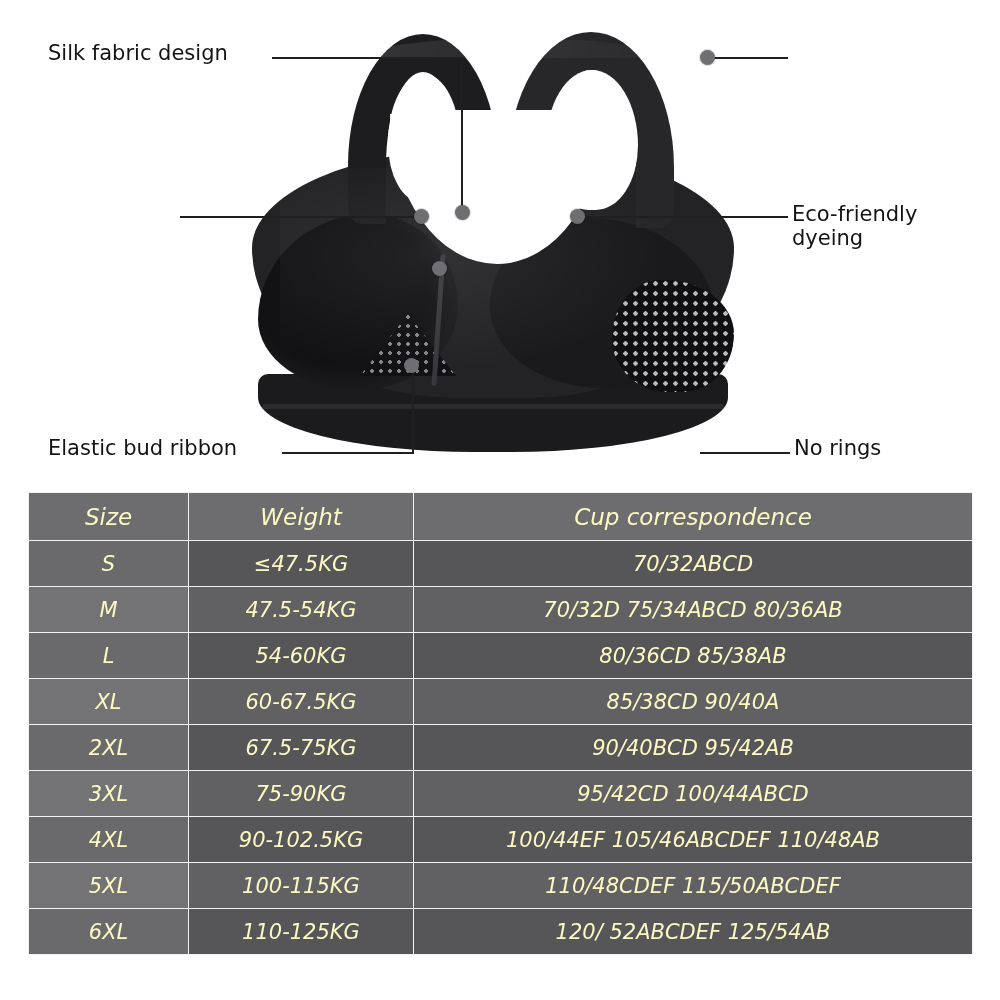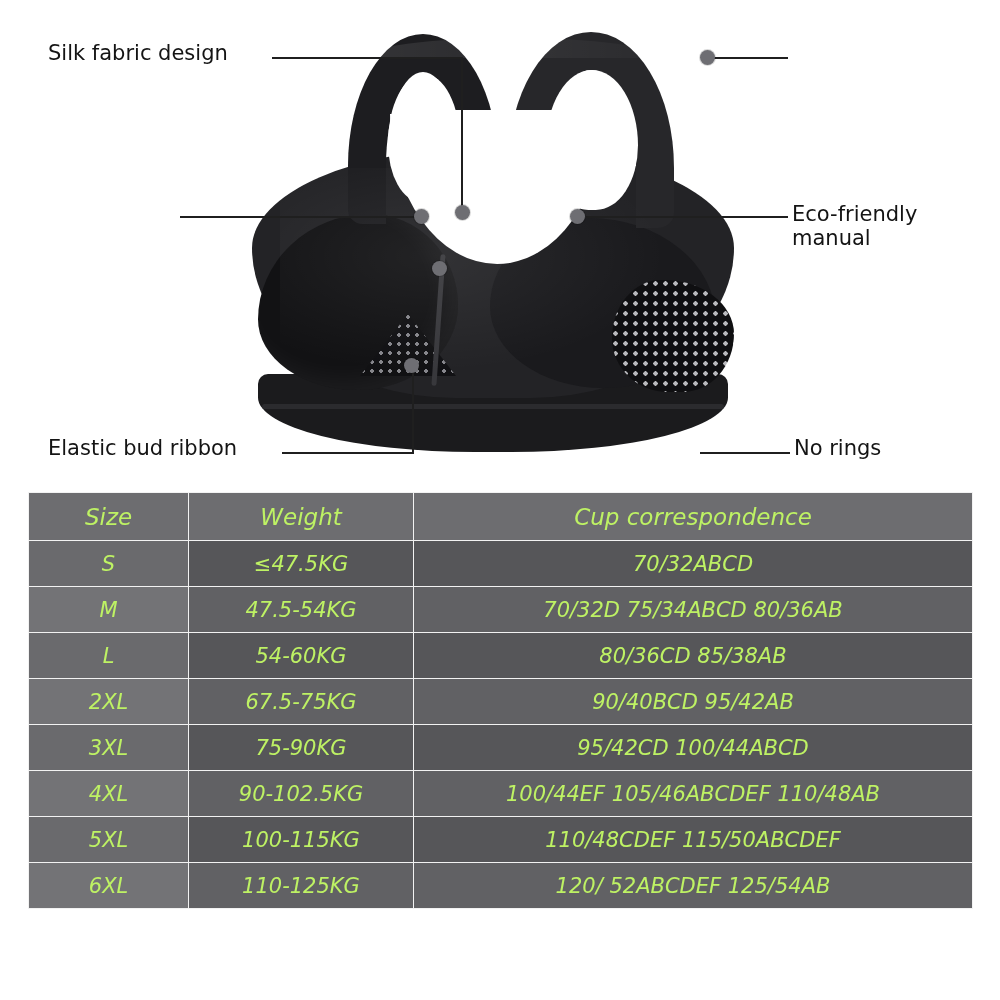--- a/index.html
+++ b/index.html
@@ -238,21 +238,21 @@
   .size-table col.c2 { width: 225px; }
   .size-table col.c3 { width: 559px; }
 
   .size-table th,
   .size-table td {
     border: 1px solid #f2f2f2;
     height: 45px;
     text-align: center;
     vertical-align: middle;
     font-size: 21px;
-    color: #bef264;
+    color: #fef9c3;
     padding: 0 4px;
   }
   .size-table thead th {
     background: #6d6d70;
     font-weight: normal;
     font-size: 23px;
     height: 47px;
   }
   .size-table tbody tr td { background: #565659; }
   .size-table tbody tr:nth-child(even) td { background: #616164; }
@@ -302,21 +302,21 @@
     <div class="lead-v" style="left:461px; top:57px; height:155px;"></div>
     <div class="dot" style="left:455px; top:205px;"></div>
 
     <div class="lead" style="left:712px; top:57px; width:76px;"></div>
     <div class="dot" style="left:700px; top:50px;"></div>
 
     <div class="lead" style="left:180px; top:216px; width:240px;"></div>
     <div class="dot" style="left:414px; top:209px;"></div>
 
     <div class="callout-label" style="left:792px; top:203px;">Eco-friendly
-manual</div>
+dyeing</div>
     <div class="lead" style="left:586px; top:216px; width:202px;"></div>
     <div class="dot" style="left:570px; top:209px;"></div>
 
     <div class="dot" style="left:432px; top:261px;"></div>
 
     <div class="callout-label" style="left:48px; top:437px;">Elastic bud ribbon</div>
     <div class="lead" style="left:282px; top:452px; width:132px;"></div>
     <div class="lead-v" style="left:412px; top:372px; height:81px;"></div>
     <div class="dot" style="left:404px; top:358px;"></div>
 
@@ -347,20 +347,25 @@
         <td class="size-cell">M</td>
         <td>47.5-54KG</td>
         <td>70/32D  75/34ABCD  80/36AB</td>
       </tr>
       <tr>
         <td class="size-cell">L</td>
         <td>54-60KG</td>
         <td>80/36CD  85/38AB</td>
       </tr>
       <tr>
+        <td class="size-cell">XL</td>
+        <td>60-67.5KG</td>
+        <td>85/38CD  90/40A</td>
+      </tr>
+      <tr>
         <td class="size-cell">2XL</td>
         <td>67.5-75KG</td>
         <td>90/40BCD  95/42AB</td>
       </tr>
       <tr>
         <td class="size-cell">3XL</td>
         <td>75-90KG</td>
         <td>95/42CD  100/44ABCD</td>
       </tr>
       <tr>

